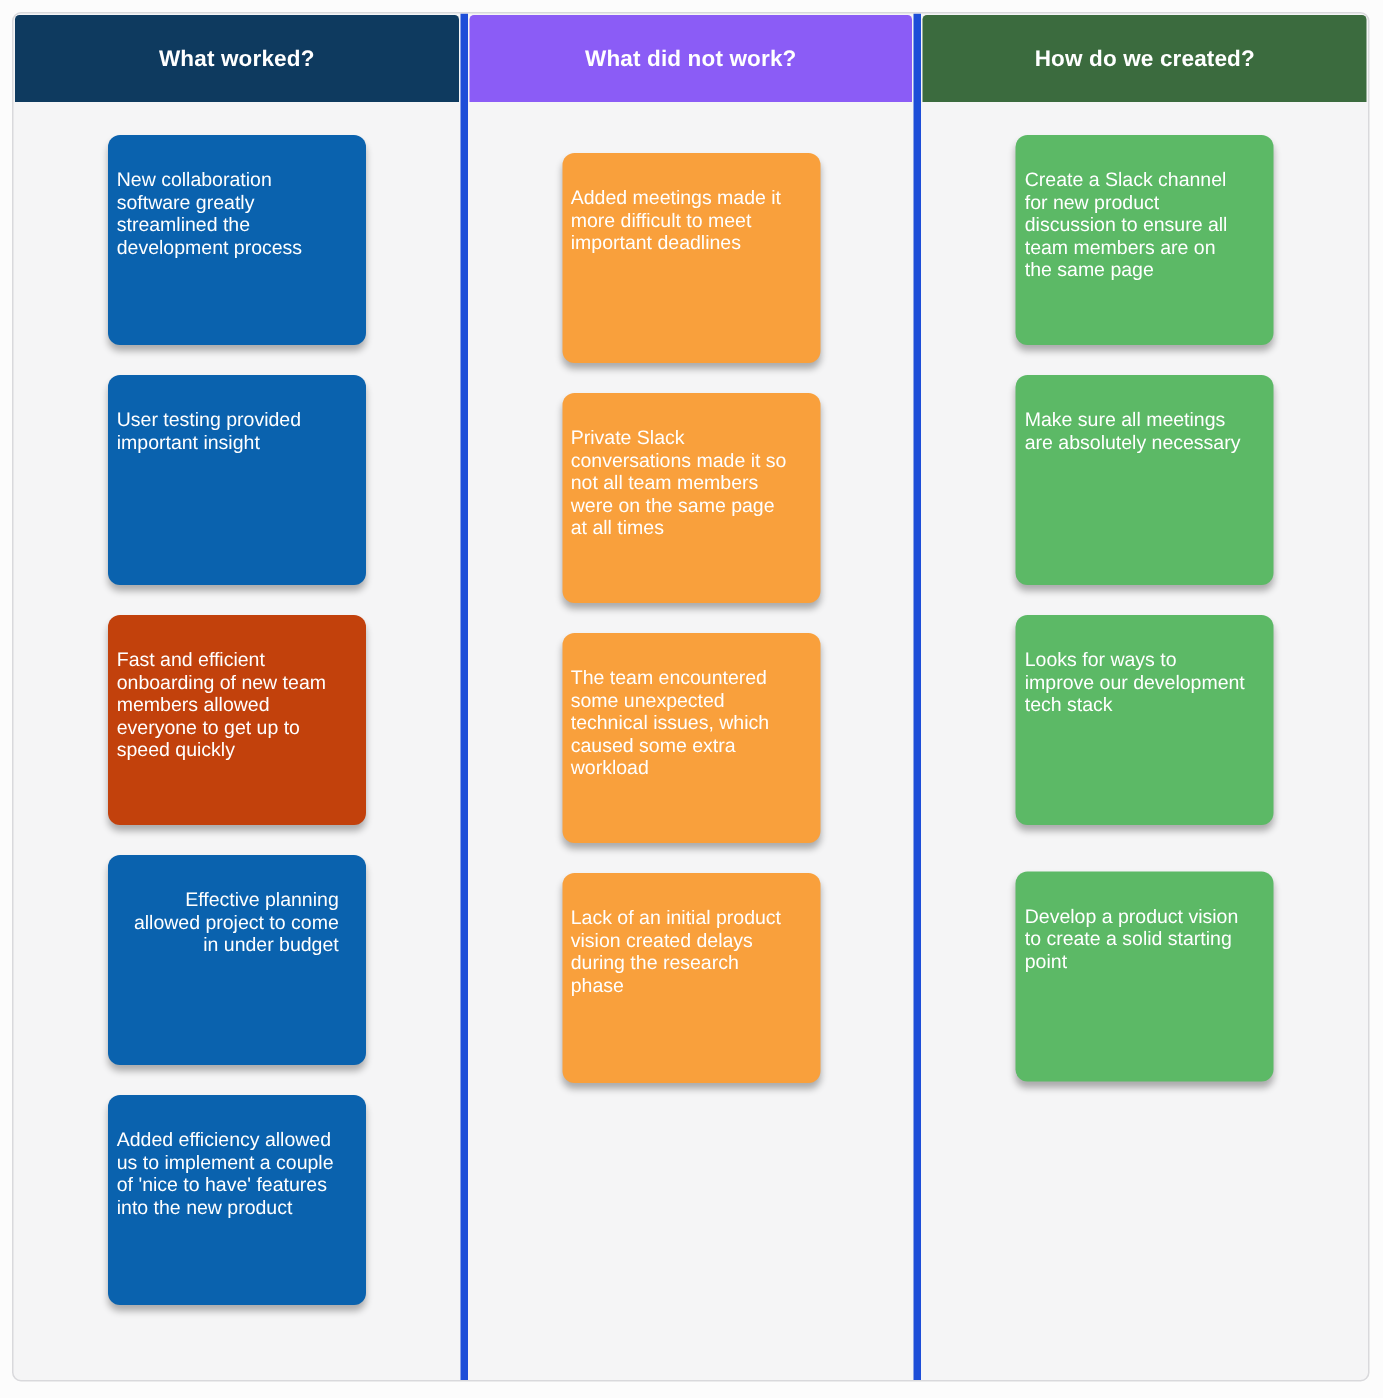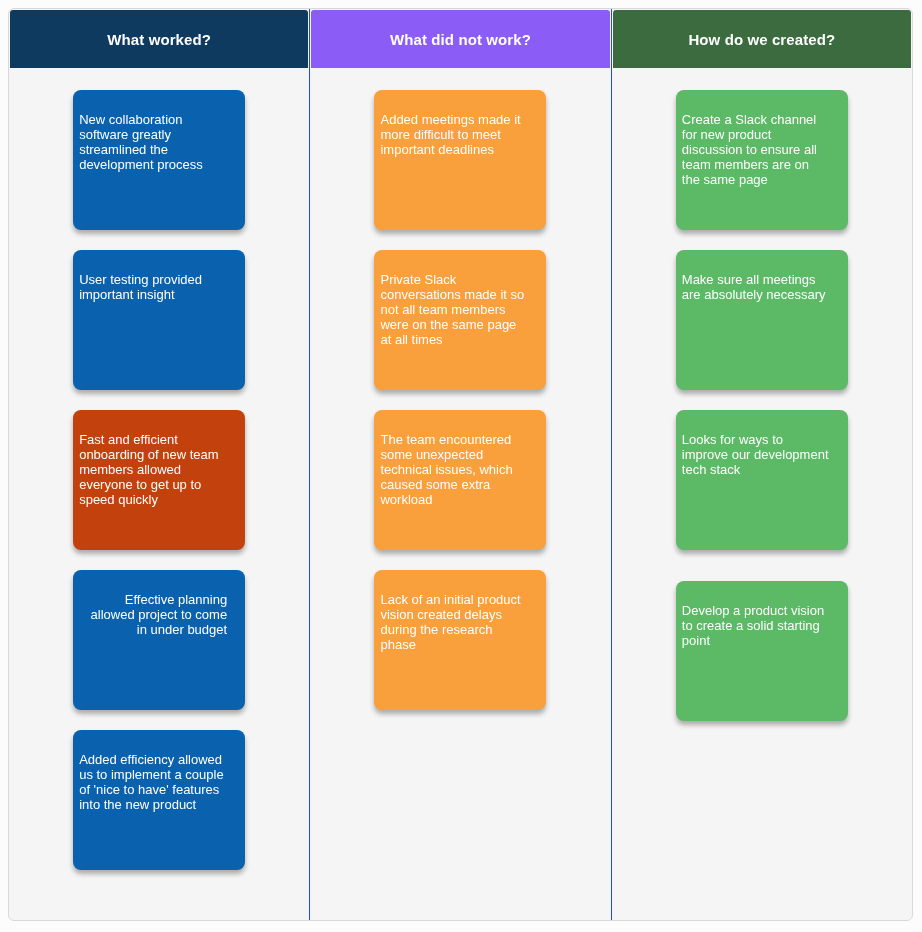--- a/index.html
+++ b/index.html
@@ -22,21 +22,21 @@
     overflow: hidden;
     display: flex;
   }
   .column {
     flex: 1 1 0;
     display: flex;
     flex-direction: column;
     min-width: 0;
   }
   .column.divided {
-    border-right: 1px solid #1d4ed8;
+    border-right: 5px solid #1d4ed8;
   }
   .col-header {
     height: 58px;
     margin: 1px 1px 0 1px;
     border-radius: 3px 3px 0 0;
     display: flex;
     align-items: center;
     justify-content: center;
     color: #ffffff;
     font-size: 15px;
@@ -79,21 +79,21 @@
       <div class="card" style="background-color: rgb(10, 98, 174);">User testing provided important insight</div>
       <div class="card" style="background-color: #c2410c;">Fast and efficient onboarding of new team members allowed everyone to get up to speed quickly</div>
       <div class="card" style="background-color: rgb(10, 98, 174); text-align: right;">Effective planning allowed project to come in under budget</div>
       <div class="card" style="background-color: rgb(10, 98, 174);">Added efficiency allowed us to implement a couple of 'nice to have' features into the new product</div>
     </div>
   </div>
 
   <div class="column divided">
     <div class="col-header" style="background-color: #8b5cf6;">What did not work?</div>
     <div class="cards">
-      <div class="card" style="background-color: rgb(249, 160, 60);">Added meetings made it more difficult to meet important deadlines</div>
+      <div class="card" style="background-color: rgb(249, 160, 60); margin-top: 12px;">Added meetings made it more difficult to meet important deadlines</div>
       <div class="card" style="background-color: rgb(249, 160, 60);">Private Slack conversations made it so not all team members were on the same page at all times</div>
       <div class="card" style="background-color: rgb(249, 160, 60);">The team encountered some unexpected technical issues, which caused some extra workload</div>
       <div class="card" style="background-color: rgb(249, 160, 60);">Lack of an initial product vision created delays during the research phase</div>
     </div>
   </div>
 
   <div class="column">
     <div class="col-header" style="background-color: rgb(59, 107, 62);">How do we created?</div>
     <div class="cards">
       <div class="card" style="background-color: rgb(92, 185, 102);">Create a Slack channel for new product discussion to ensure all team members are on the same page</div>

